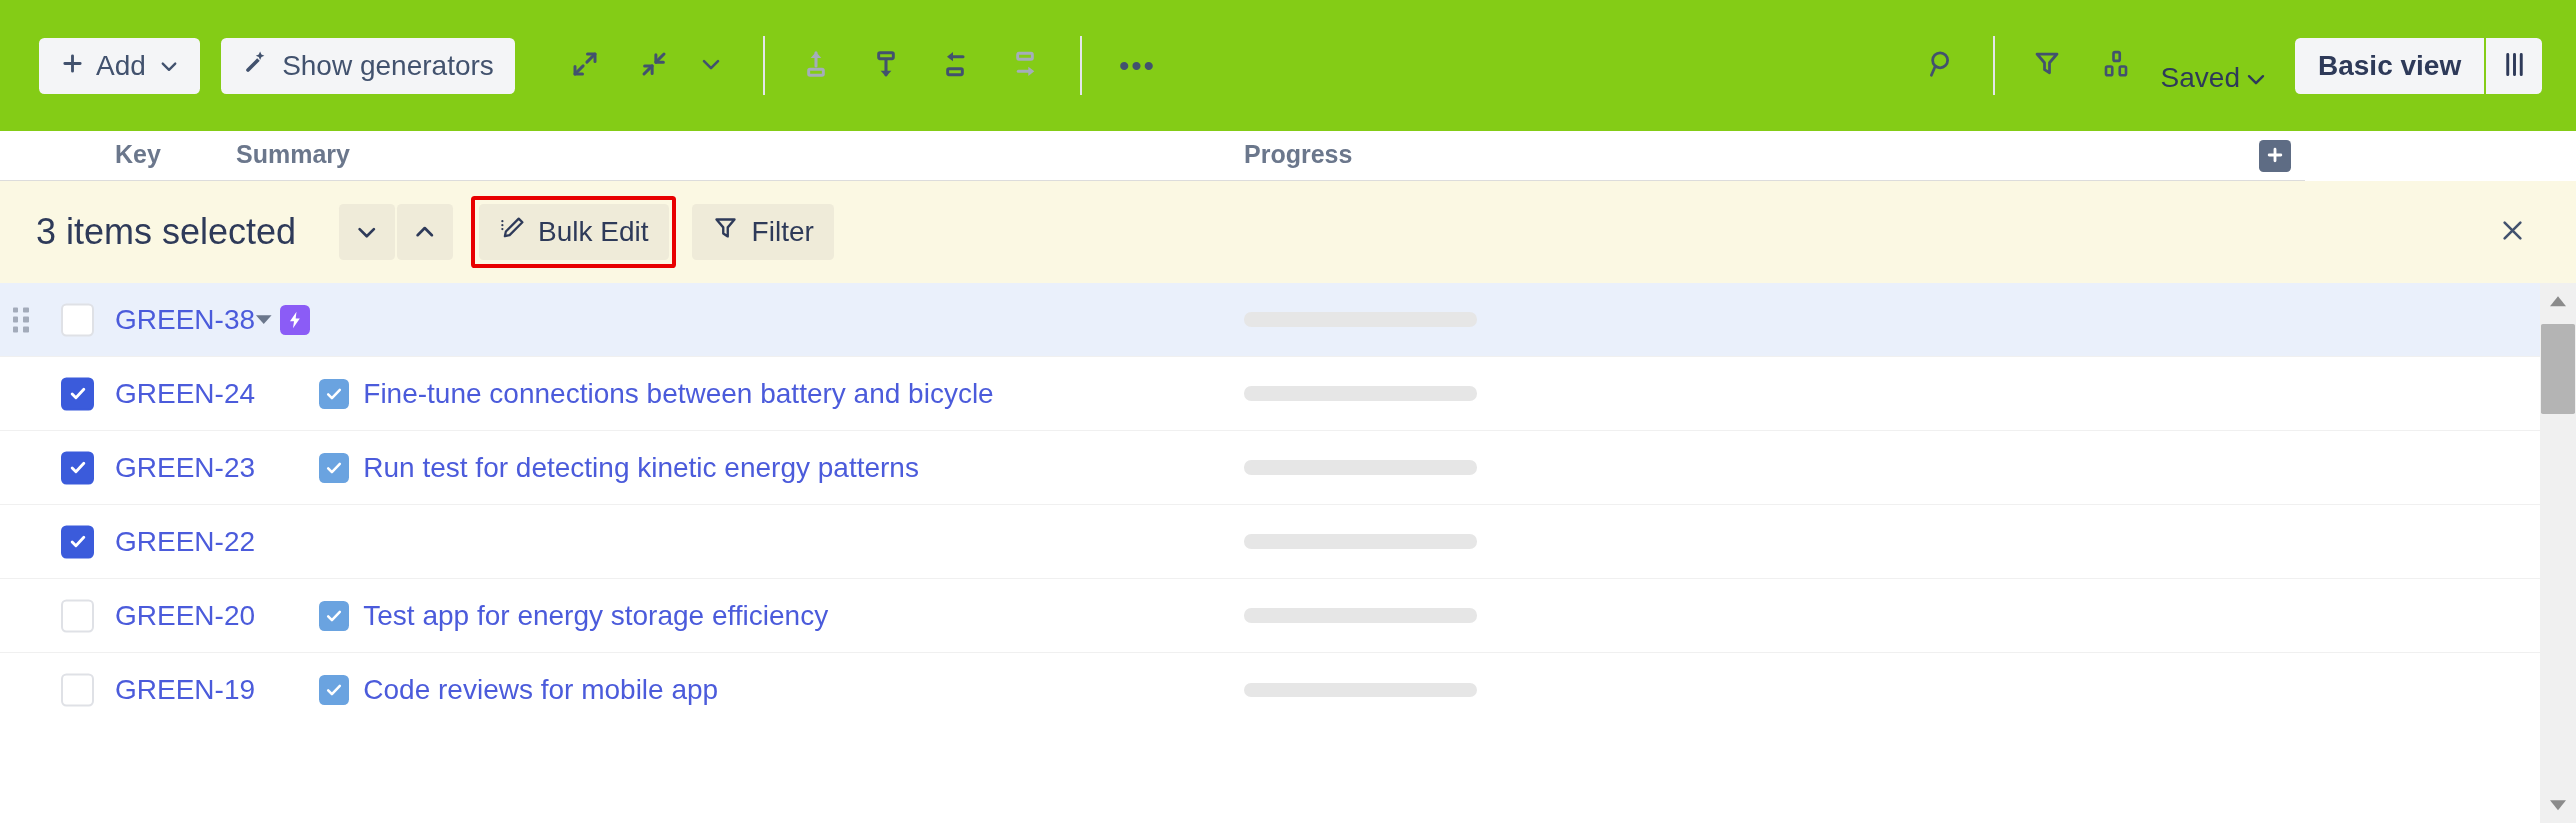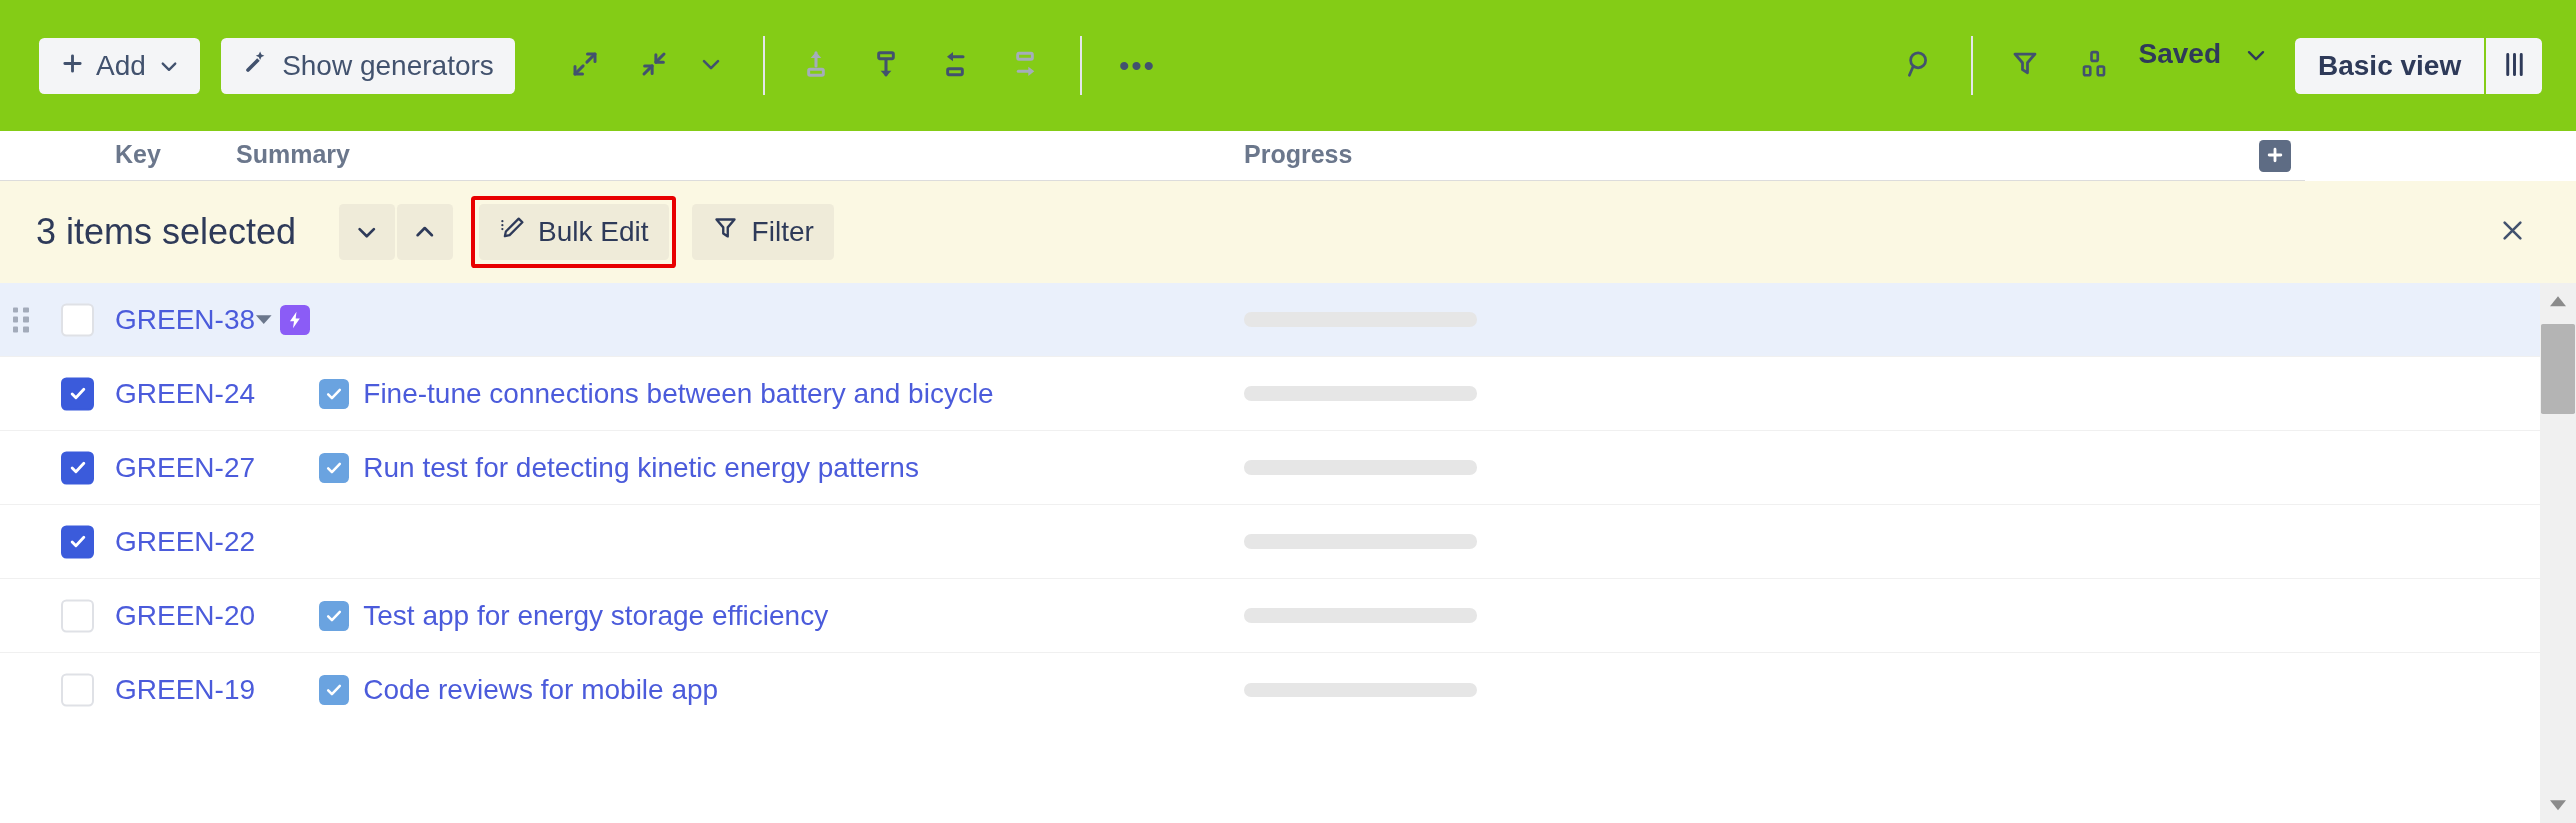--- a/index.html
+++ b/index.html
@@ -33,23 +33,23 @@
   .iconbtn {
     width: 57px; height: 56px; display: flex; align-items: center; justify-content: center;
     background: transparent; border: none; border-radius: 4.5px; cursor: pointer;
     color: #42526e;
   }
   .iconbtn.gap-r { margin-right: 12.5px; }
   .divider { width: 1.8px; height: 59px; background: #e4e6ea; margin: 0 23px; }
   .divider.thin { margin: 0 27px; }
 
   .saved-btn {
-    display: flex; align-items: flex-start; gap: 25px; height: 56px; padding: 0 9px 0 16px;
+    display: flex; align-items: flex-end; gap: 6px; height: 56px; padding: 0 9px 0 16px;
     background: transparent; border: none; border-radius: 4.5px;
-    color: #2e3a59; font-size: 28px; cursor: pointer; font-weight: bold;
+    color: #2e3a59; font-size: 28px; cursor: pointer;
   }
   .basic-view {
     display: flex; align-items: center; height: 56px; padding: 0 23px;
     background: #f4f5f7; border: none; border-radius: 5.4px 0 0 5.4px;
     color: #2e3a59; font-size: 28px; font-weight: bold; cursor: pointer;
     margin-left: 20px;
   }
   .cols-btn {
     width: 56px; height: 56px; display: flex; align-items: center; justify-content: center;
     background: #f4f5f7; border: none; border-radius: 0 5.4px 5.4px 0; cursor: pointer;
@@ -444,21 +444,21 @@
           <span class="sum-text">Fine-tune connections between battery and bicycle</span>
         </span>
         <span class="prog-wrap"><span class="prog-fill" style="width:0%"></span></span>
       </div>
       <div class="row">
         <span class="cb on">
           <svg width="20" height="20" viewBox="0 0 24 24" fill="none" stroke="#fff" stroke-width="3.4" stroke-linecap="round" stroke-linejoin="round">
             <path d="M5 12.5l4.5 4.5L19 7"></path>
           </svg>
         </span>
-        <a class="key" href="#">GREEN-27</a>
+        <a class="key" href="#">GREEN-23</a>
         <span class="sumcell lvl2">
           <span class="type-icon type-task">
             <svg width="20" height="20" viewBox="0 0 24 24" fill="none" stroke="#fff" stroke-width="3" stroke-linecap="round" stroke-linejoin="round">
               <path d="M5 12.5l4.5 4.5L19 7"></path>
             </svg>
           </span>
           <span class="sum-text">Run test for detecting kinetic energy patterns</span>
         </span>
         <span class="prog-wrap"><span class="prog-fill" style="width:55%"></span></span>
       </div>

